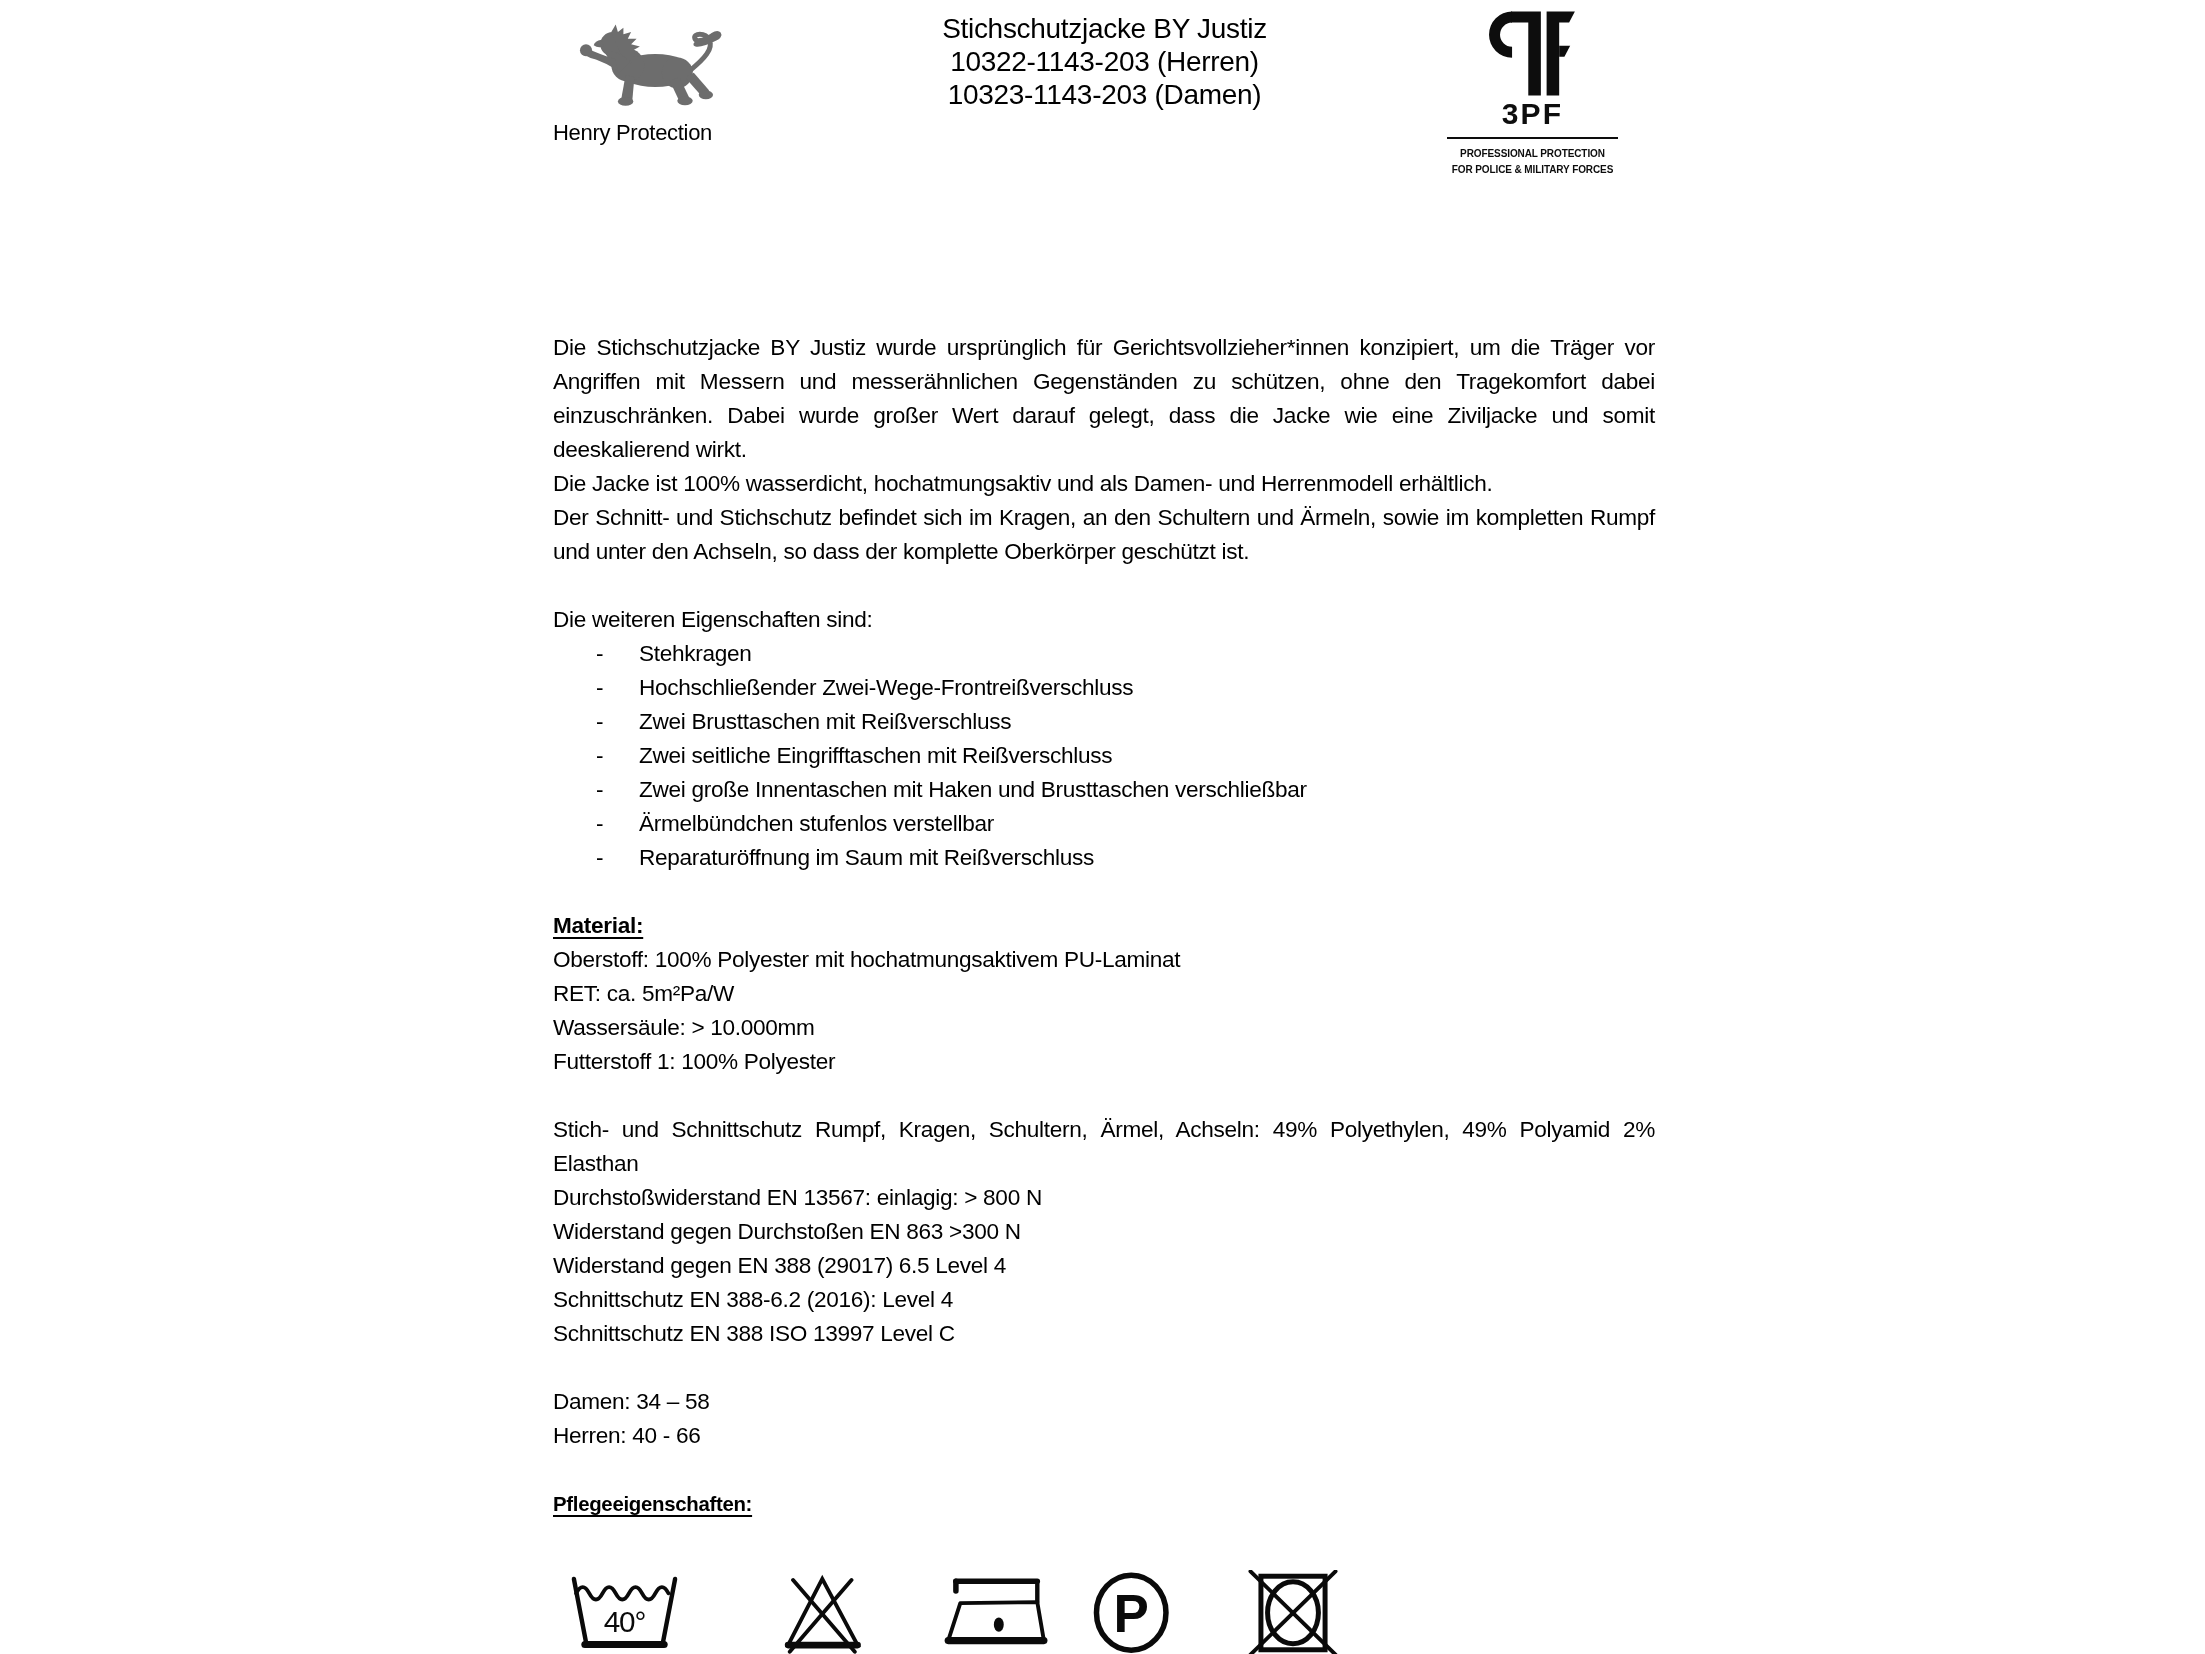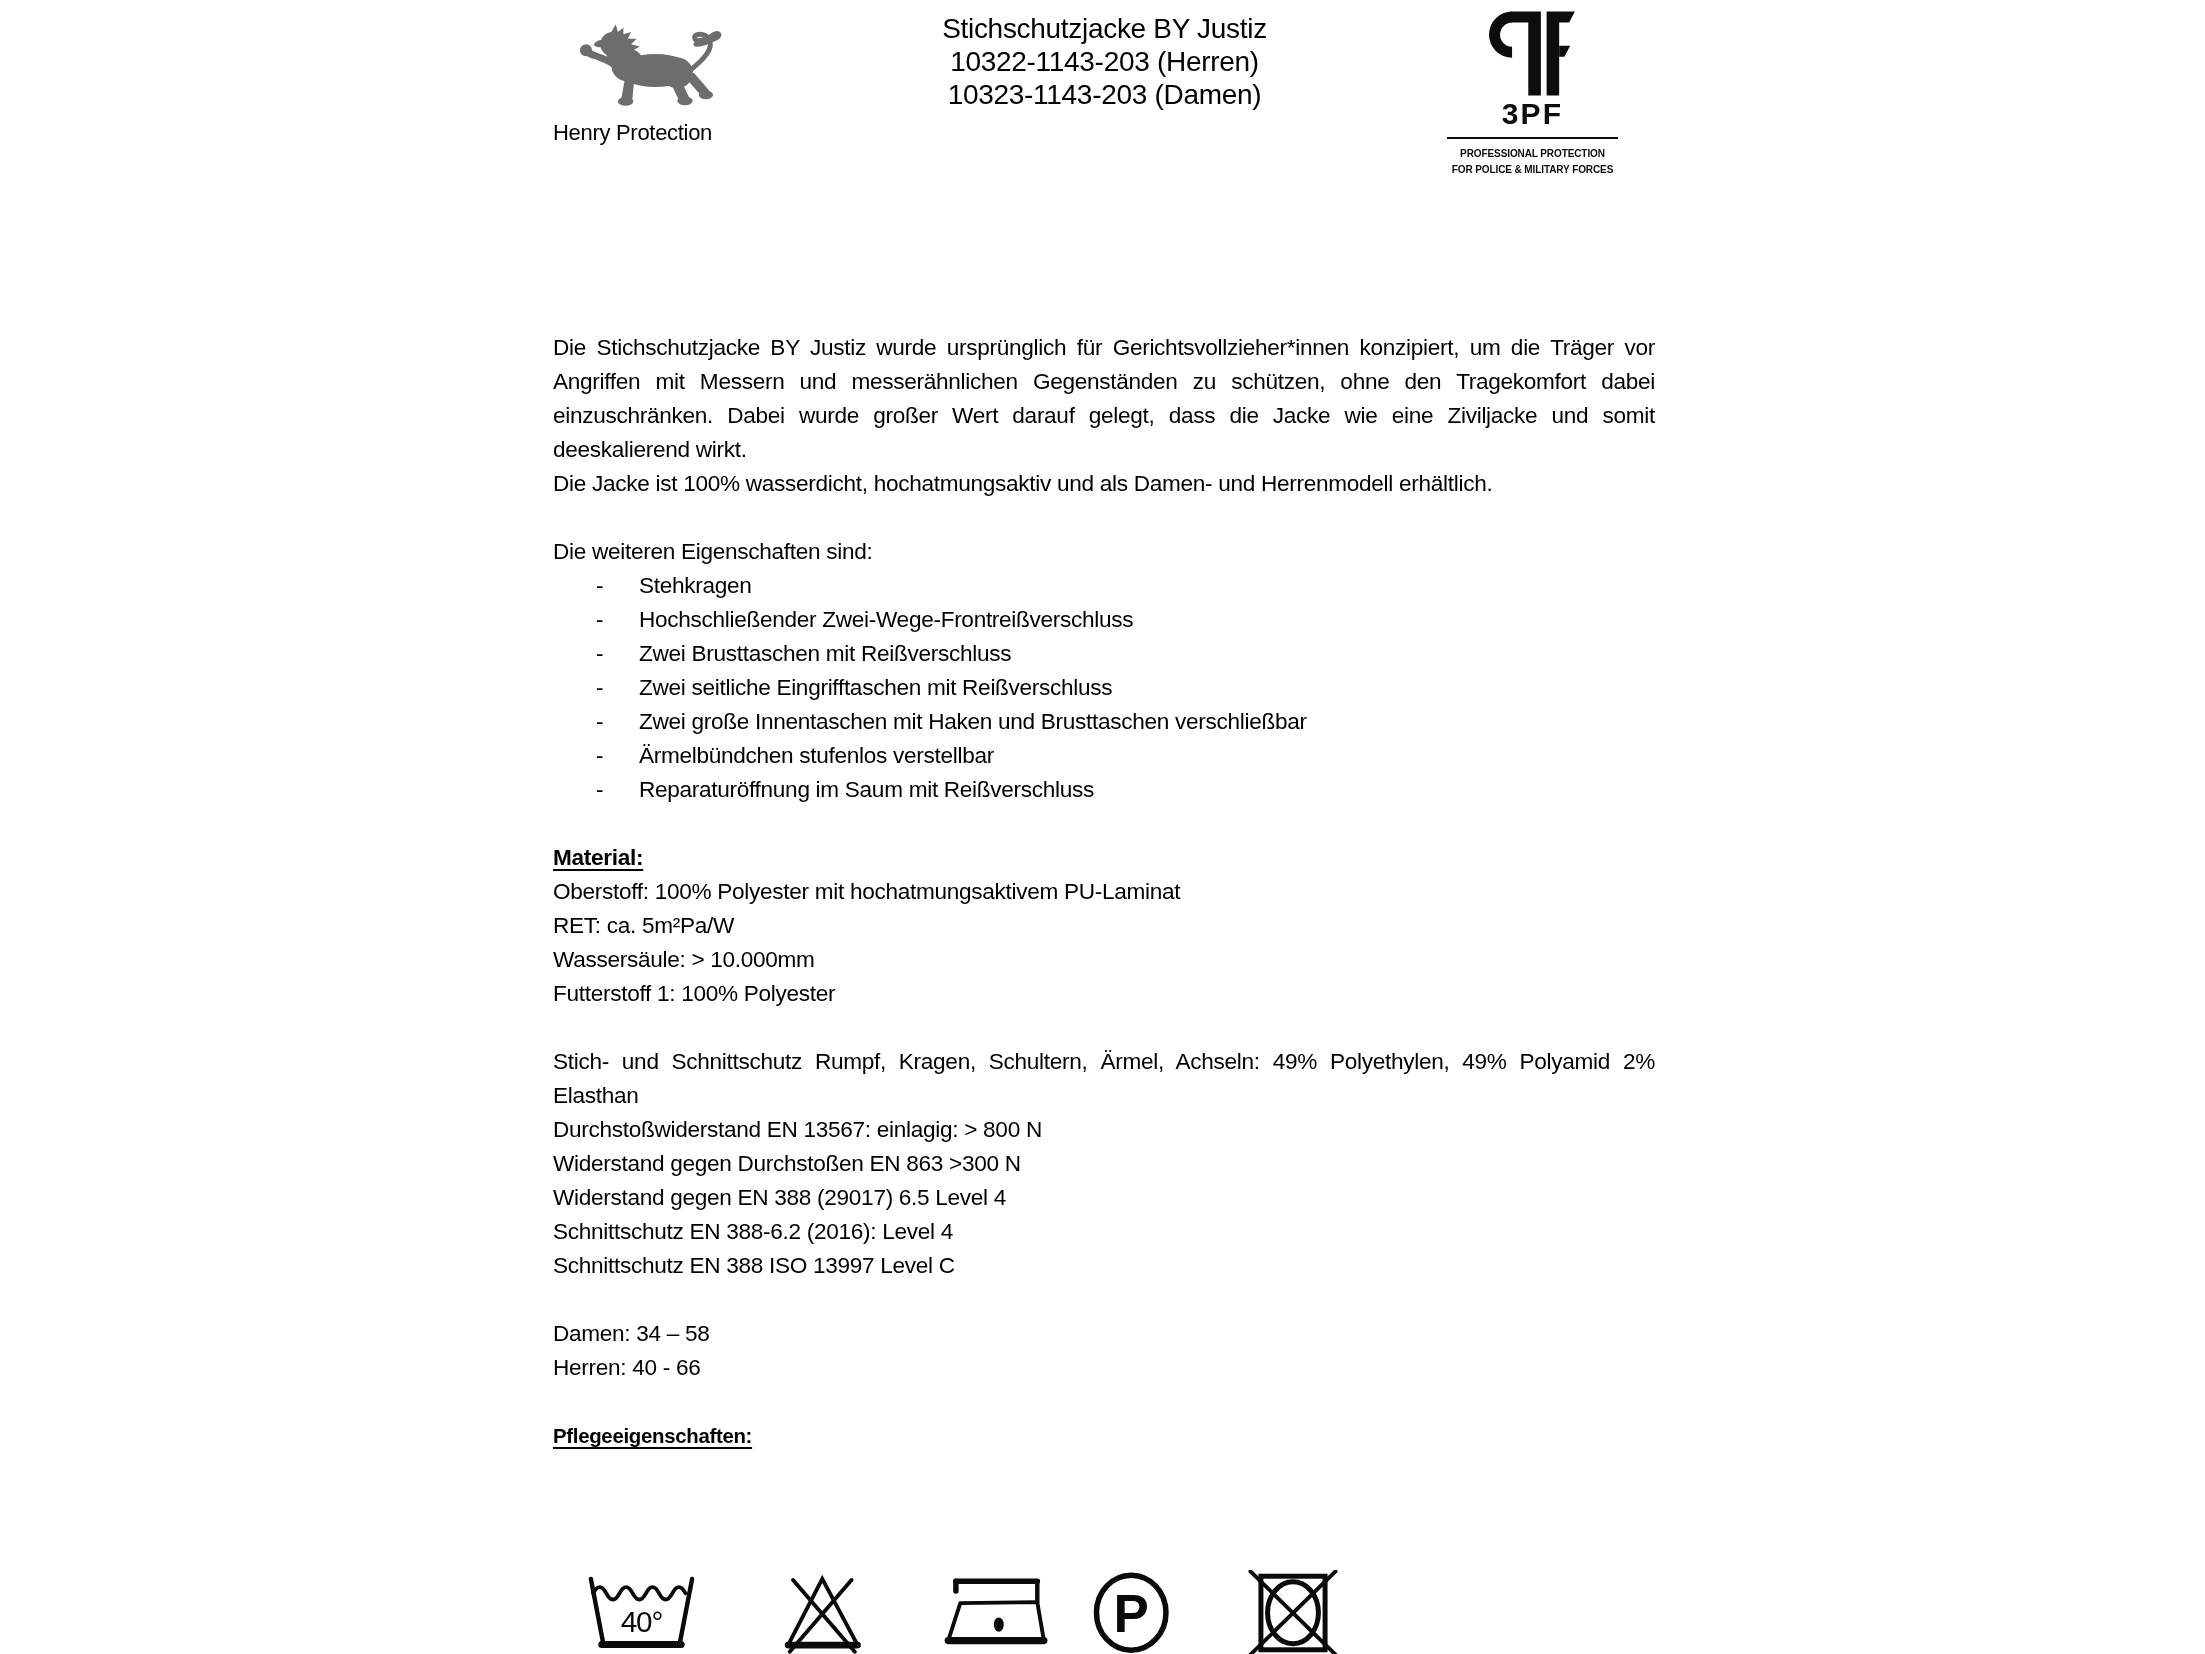--- a/index.html
+++ b/index.html
@@ -45,21 +45,21 @@
     white-space:nowrap;
   }
   .heading-small{font-size:20.4px;}
   .bullet{display:flex;margin:0;}
   .bullet .dash{width:43px;margin-left:43px;flex:0 0 auto;}
   .bullet .btxt{flex:1 1 auto;}
   
   .care-row{position:absolute;left:0;top:1570px;width:2205px;height:84px;}
   .care{position:absolute;top:0;}
   .care svg{display:block;}
-  .c1{left:581px;} .c2{left:771px;} .c3{left:935px;} .c4{left:1086px;} .c5{left:1246px;}
+  .c1{left:564px;} .c2{left:771px;} .c3{left:935px;} .c4{left:1086px;} .c5{left:1246px;}
 </style>
 </head>
 <body>
 
 <div class="page">
 
   <span class="lion-wrap">
     <svg width="150" height="88" viewBox="0 0 272 160" xmlns="http://www.w3.org/2000/svg">
       <g fill="#6d6d6d">
 
@@ -114,20 +114,21 @@
     <div class="pf-name">3PF</div>
     <div class="pf-rule"></div>
     <div class="pf-tag">PROFESSIONAL PROTECTION</div>
     <div class="pf-tag">FOR POLICE &amp; MILITARY FORCES</div>
   </div>
 
   <div class="content">
 
     <p class="para">Die Stichschutzjacke BY Justiz wurde ursprünglich für Gerichtsvollzieher*innen konzipiert, um die Träger vor Angriffen mit Messern und messerähnlichen Gegenständen zu schützen, ohne den Tragekomfort dabei einzuschränken. Dabei wurde großer Wert darauf gelegt, dass die Jacke wie eine Ziviljacke und somit deeskalierend wirkt.</p>
     <p class="para">Die Jacke ist 100% wasserdicht, hochatmungsaktiv und als Damen- und Herrenmodell erhältlich.</p>
+    <p class="para">Der Schnitt- und Stichschutz befindet sich im Kragen, an den Schultern und Ärmeln, sowie im kompletten Rumpf und unter den Achseln, so dass der komplette Oberkörper geschützt ist.</p>
 
     <div class="gap"></div>
     <p class="line">Die weiteren Eigenschaften sind:</p>
 
     <div class="bullet">
       <span class="dash">-</span>
       <span class="btxt">Stehkragen</span>
     </div>
     <div class="bullet">
       <span class="dash">-</span>

